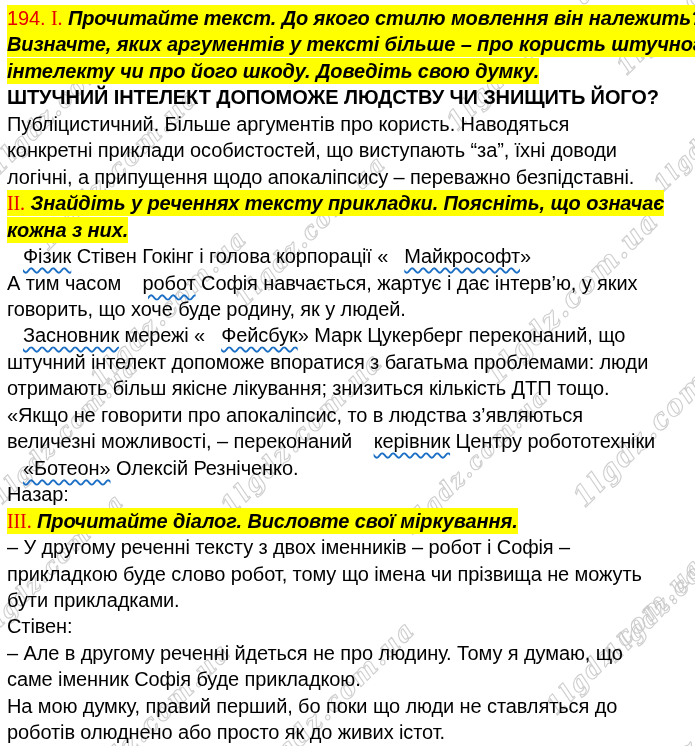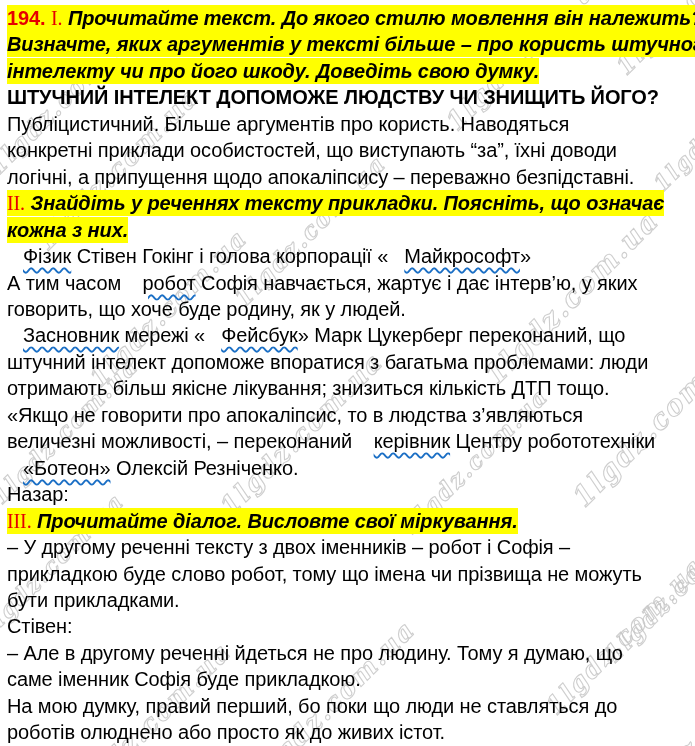--- a/index.html
+++ b/index.html
@@ -20,21 +20,21 @@
     white-space:nowrap;font-family:"DejaVu Serif",serif;font-style:italic;font-weight:700;
     color:transparent;-webkit-text-stroke:1.1px var(--wm);
     letter-spacing:2px;opacity:.8;
   }
   .text-layer{
     position:absolute;inset:0;z-index:2;
     padding:5px 0 0 7px;
     font-size:20px;line-height:26.45px;color:#000;letter-spacing:-0.1px;
   }
   .line{white-space:nowrap;}
-  .seg-num{color:var(--red);font-weight:700;text-align:right;}
+  .seg-num{color:var(--red);font-weight:400;text-align:right;}
   .seg-roman{color:var(--red);font-family:"Liberation Serif",serif;}
   .seg-task{font-style:italic;font-weight:700;}
   .seg-header{font-weight:700;margin-top:38px;}
   .seg-wavy{
     text-decoration-line:underline;text-decoration-style:wavy;
     text-decoration-color:var(--blue);text-decoration-thickness:2px;
     text-underline-offset:4px;
     margin-left:16px;
   }
   .hl{background:var(--hl);padding:2px 0;}

